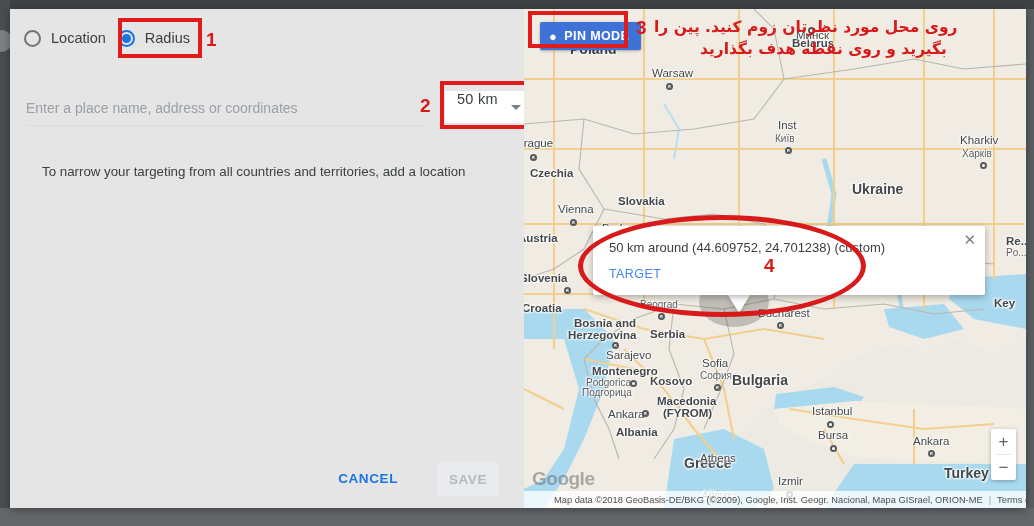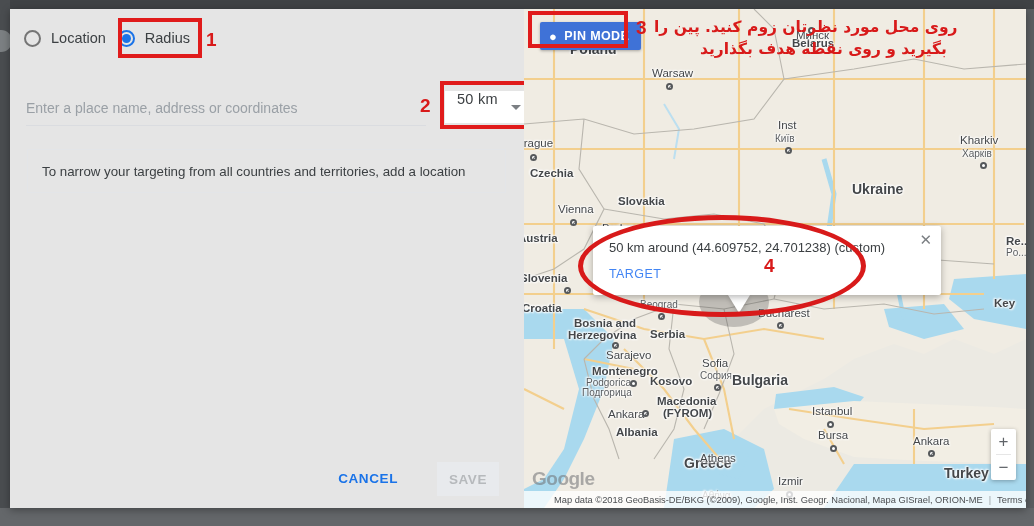--- a/index.html
+++ b/index.html
@@ -316,21 +316,21 @@
     line-height: 1.45;
     font-family: "DejaVu Sans", sans-serif;
     pointer-events: none;
     white-space: nowrap;
   }
 
   
   .info-window {
     position: absolute;
     left: 69px; top: 217px;
-    width: 348px;
+    width: 392px;
     height: 69px;
     background: #fff;
     box-shadow: 0 2px 7px rgba(0,0,0,.3);
     border-radius: 2px;
   }
   .info-title {
     position: absolute;
     left: 16px; top: 14px;
     font-size: 13px;
     color: #3c4043;

